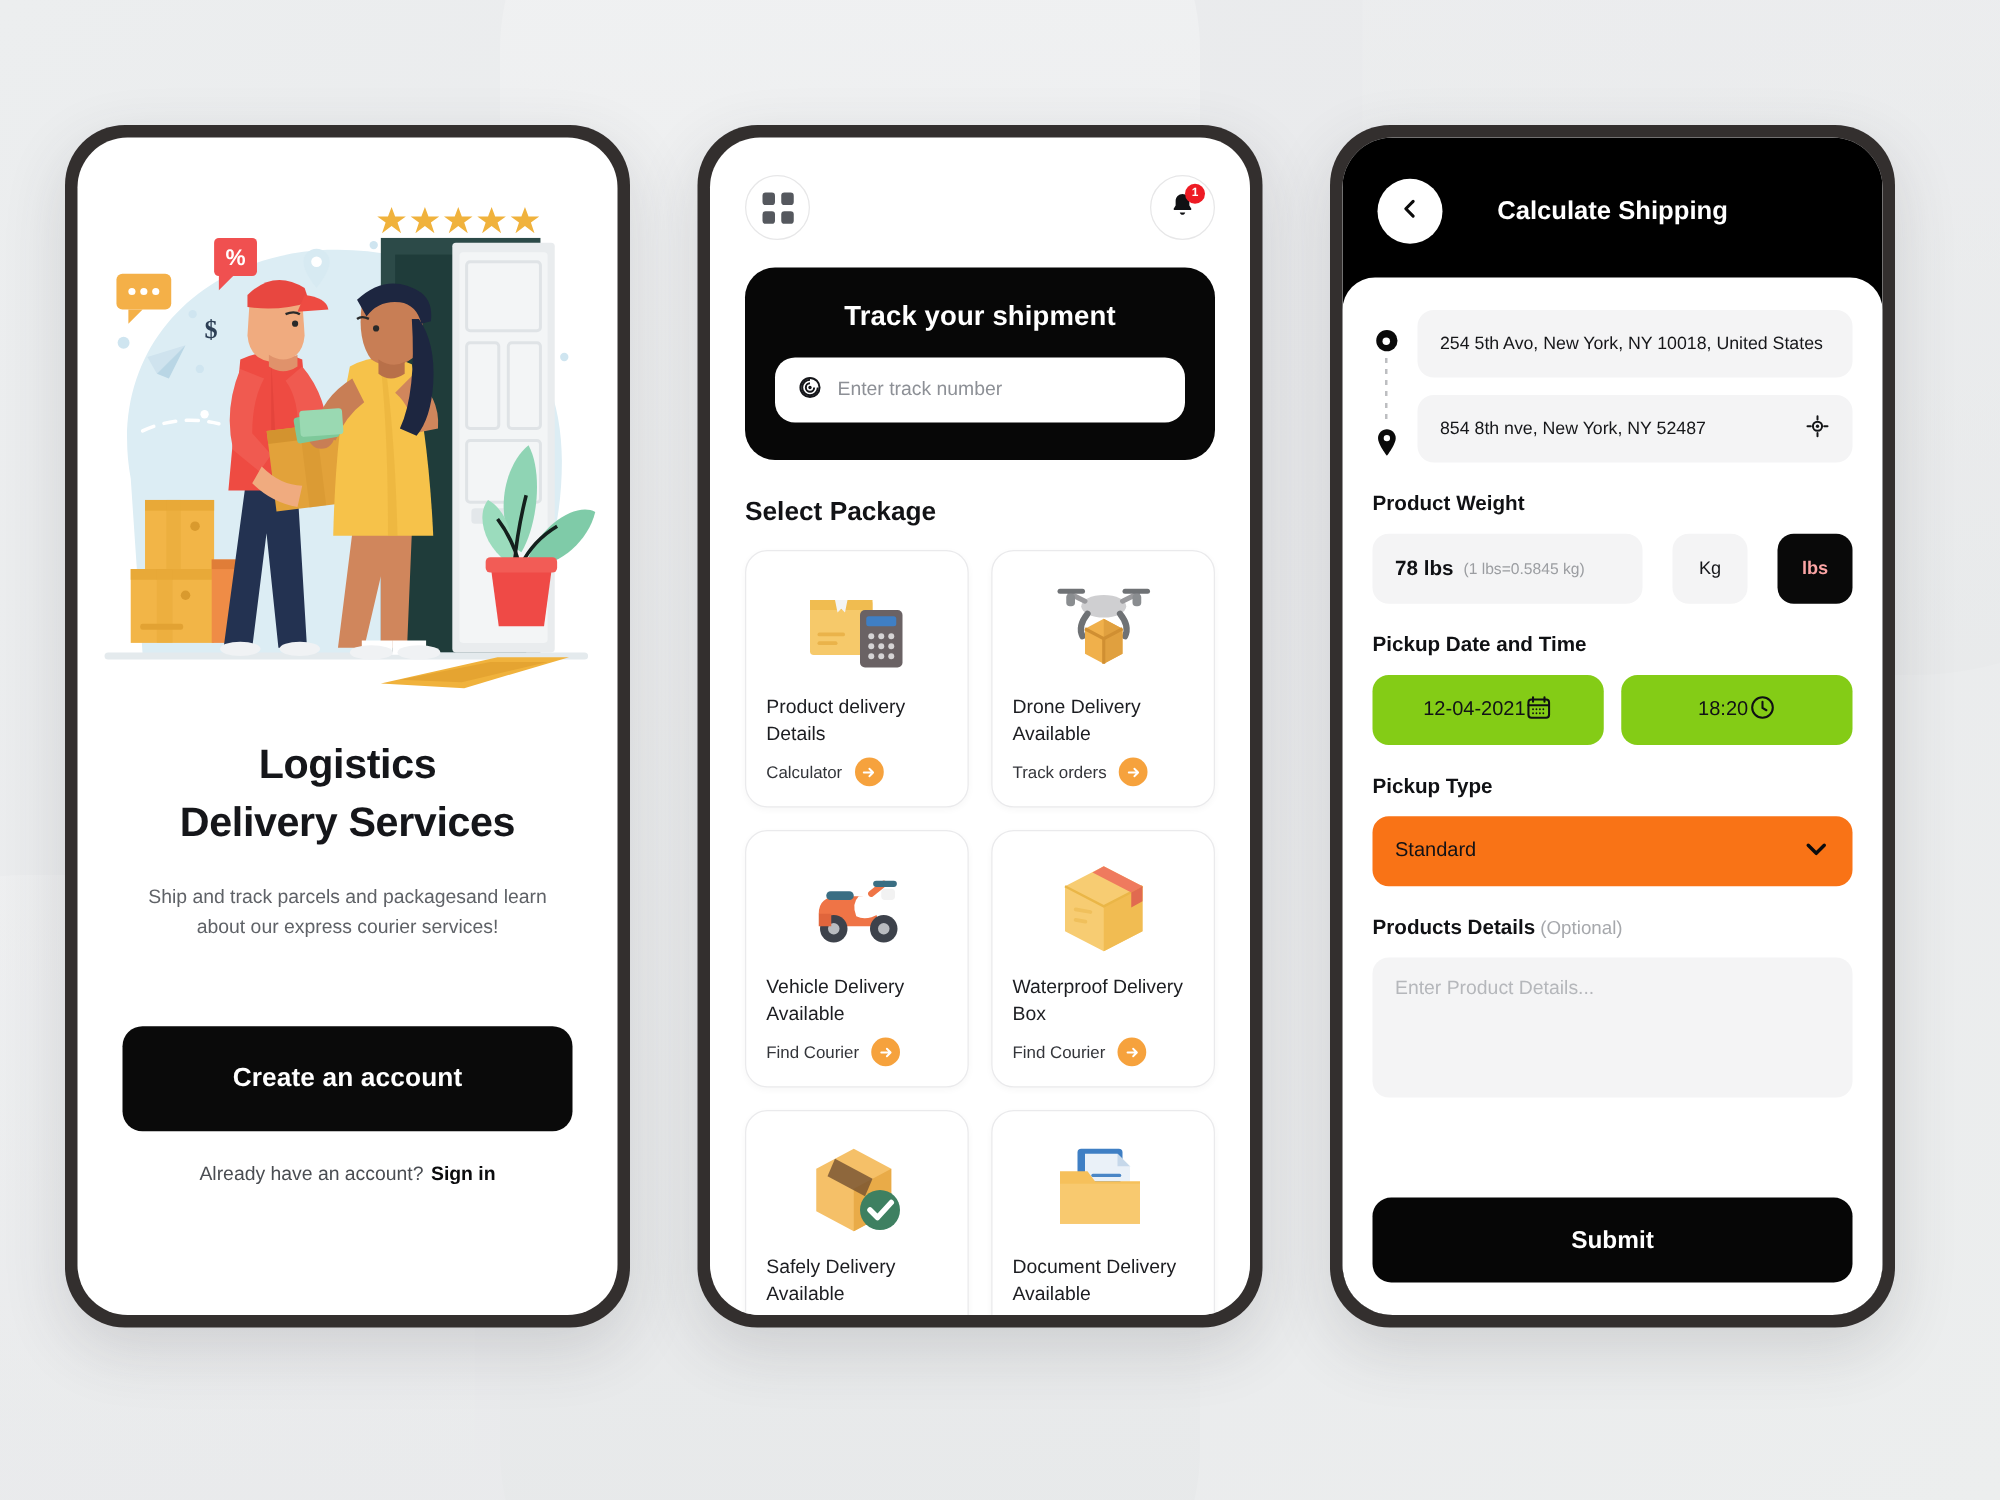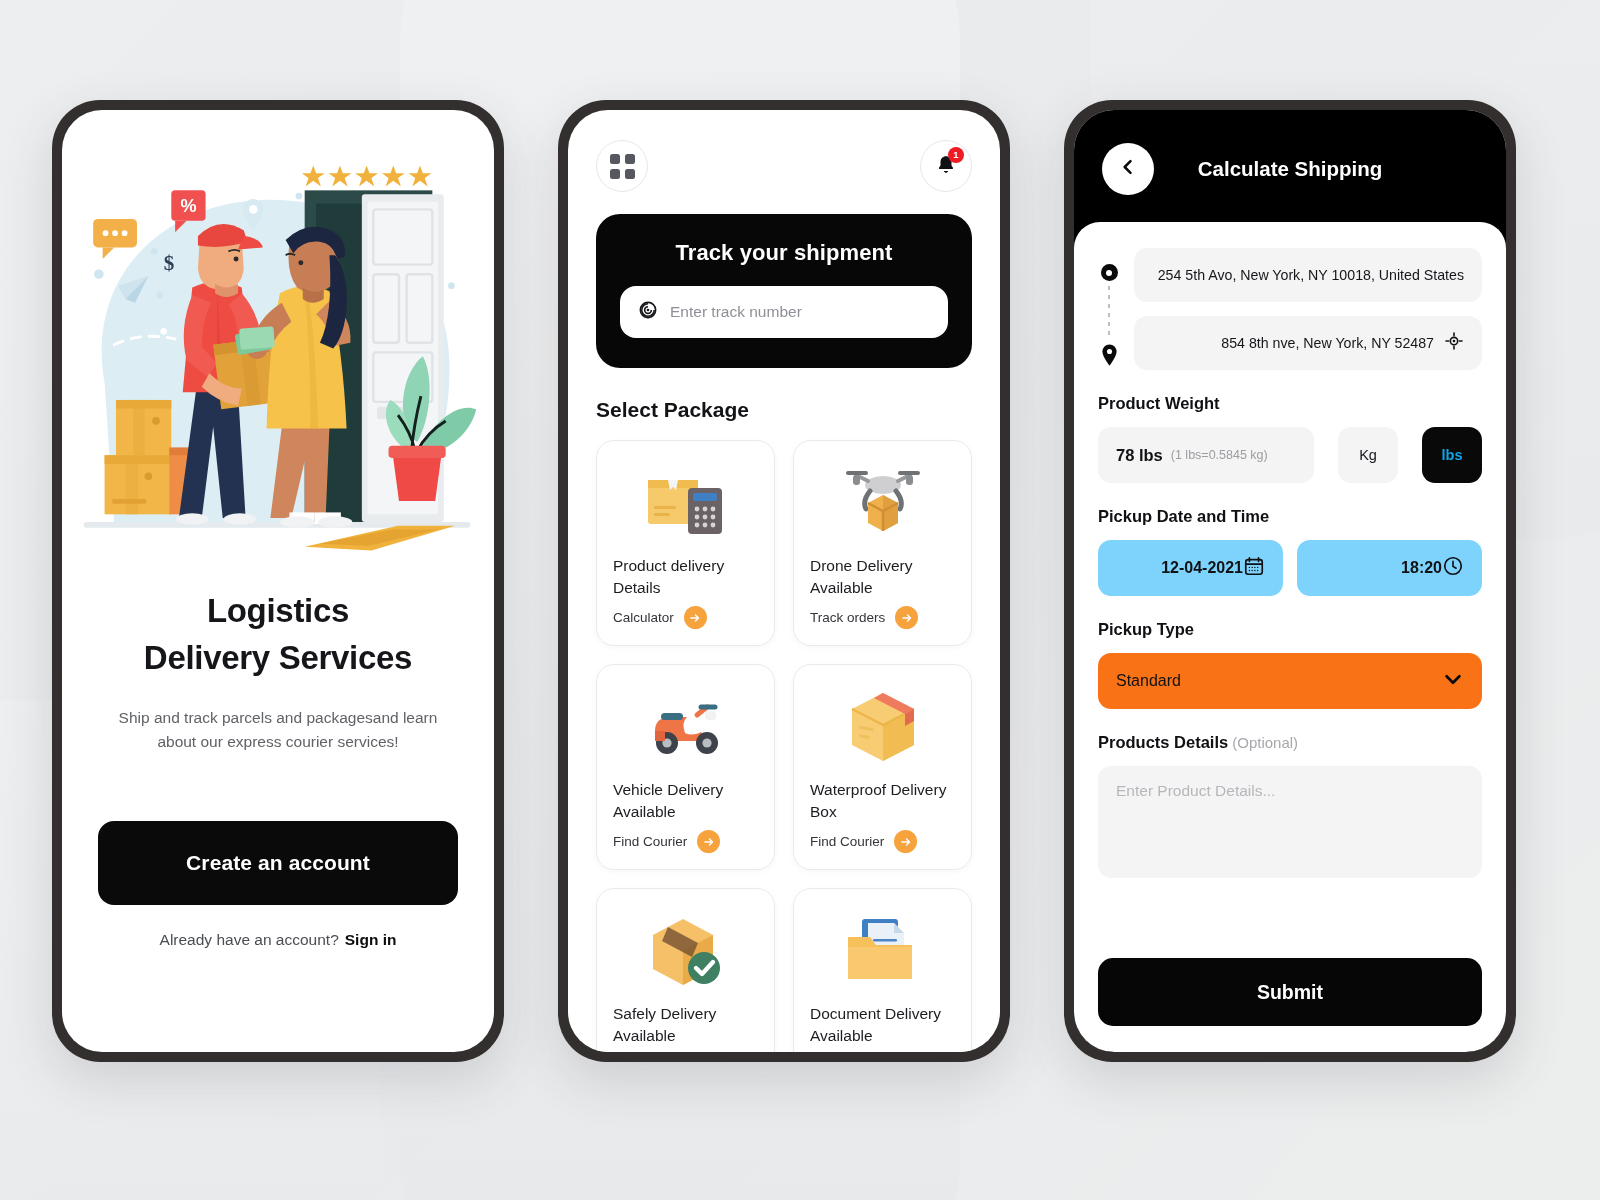--- a/index.html
+++ b/index.html
@@ -124,43 +124,43 @@
     display:flex; flex-direction:column;
   }
   .addr-block { display:flex; gap:14px; }
   .addr-rail { width:22px; display:flex; flex-direction:column; align-items:center; padding-top:16px; }
   .pin-o { width:17px;height:17px;border-radius:50%;background:#0a0a0a;display:flex;align-items:center;justify-content:center;}
   .pin-o i { width:6px;height:6px;border-radius:50%;background:#fff;display:block;}
   .dots { flex:1; width:2px; background: repeating-linear-gradient(#bdbec1 0 4px, transparent 4px 9px); margin:5px 0;}
   .addr-fields { flex:1; display:flex; flex-direction:column; gap:14px; }
   .addr-f {
     background:#f4f4f5; border-radius:13px; height:54px;
-    display:flex; align-items:center; padding: 0 18px; gap:10px; cursor:text;text-align:right;
+    display:flex; align-items:center; padding: 0 18px; gap:10px; cursor:text;
   }
   .addr-f .txt { font-size:14.2px; color:#16171a; flex:1; }
   .lbl { font-size:16.5px; font-weight:700; color:#101114; margin-top:24px; }
   .lbl .opt { font-weight:400; color:#a6a8ac; font-size:15px; margin-left:4px;}
   .wrow { display:flex; gap:24px; margin-top:14px; }
   .wfield {
     flex:1; background:#f4f4f5; border-radius:13px; height:56px;
     display:flex; align-items:center; padding:0 18px; gap:8px; cursor:text;
   }
   .wfield .val { font-size:16.5px; font-weight:700; color:#101114; }
   .wfield .conv { font-size:12.5px; color:#9b9da1; }
   .unit {
     width:60px; border-radius:13px; display:flex; align-items:center; justify-content:center;
     font-size:14.5px; cursor:pointer;
   }
   .unit.off { background:#f4f4f5; color:#15161a; }
-  .unit.on  { background:#090909; color:#0ea5e9; font-weight:700; }
+  .unit.on  { background:#090909; color:#fca5a5; font-weight:700; }
   .dtrow { display:flex; gap:14px; margin-top:14px; }
   .dtfield {
-    flex:1; background:#7dd3fc; border-radius:13px; height:56px;
-    display:flex; align-items:center; justify-content:flex-end;
-    padding:0 18px; cursor:pointer;font-weight:bold;
+    flex:1; background:#84cc16; border-radius:13px; height:56px;
+    display:flex; align-items:center; justify-content:center;
+    padding:0 18px; cursor:pointer;
   }
   .dtfield .v { font-size:16px; color:#111216; }
   .selbox {
     background:#f97316; border-radius:13px; height:56px; margin-top:14px;
     display:flex; align-items:center; justify-content:space-between;
     padding:0 18px; cursor:pointer;
   }
   .selbox .v { font-size:16px; color:#111216; }
   .ta {
     background:#f4f4f5; border-radius:13px; height:112px; margin-top:14px;

